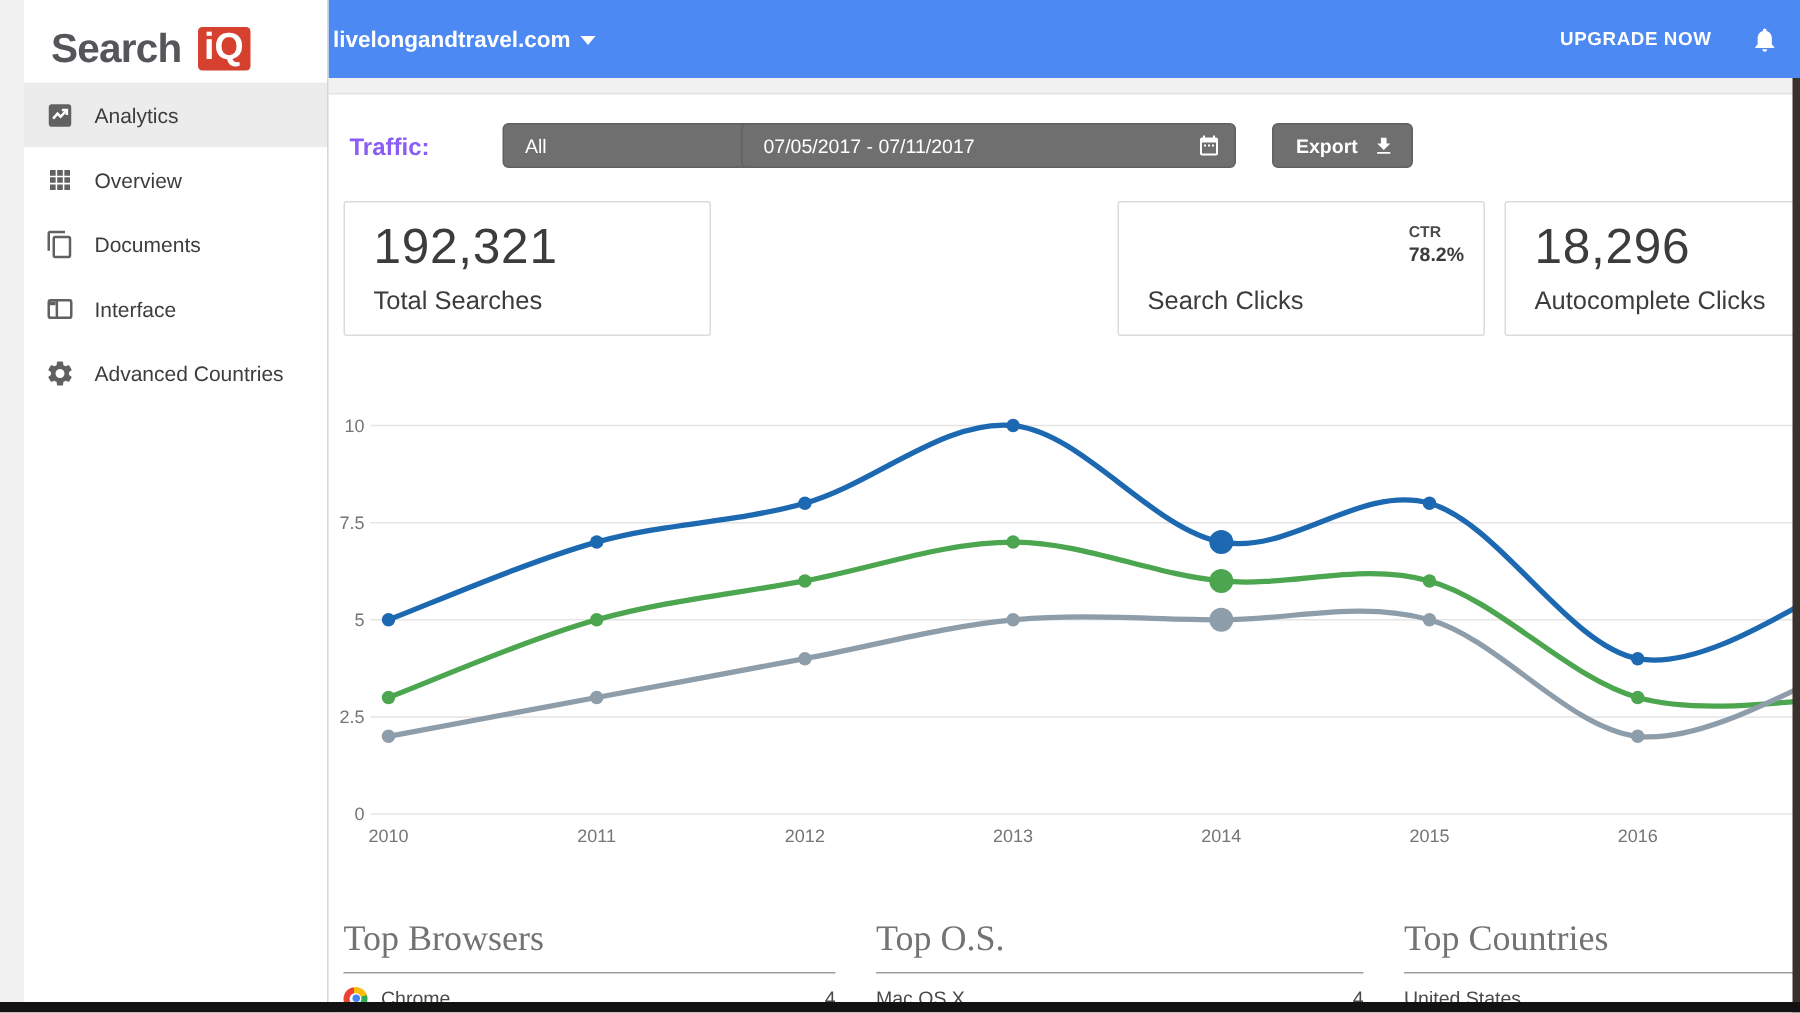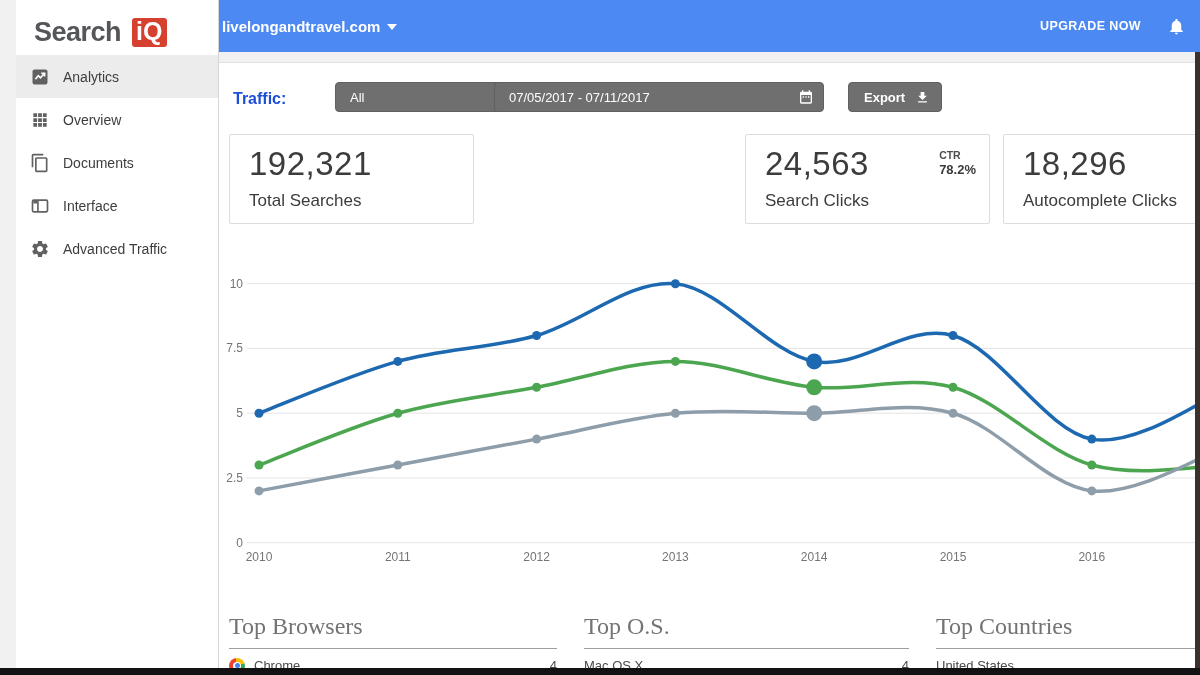--- a/index.html
+++ b/index.html
@@ -26,21 +26,21 @@
   .topbar-right { margin-left:auto; display:flex; align-items:center; margin-right:14px; }
   .upgrade { color:#fff; font-size:12.5px; font-weight:700; letter-spacing:0.4px; cursor:pointer; }
   .bell { width:19px; height:19px; margin-left:26px; cursor:pointer; }
   .bell svg { width:19px; height:19px; }
 
   
   .panel { position:absolute; left:218px; top:62px; width:990px; height:640px; background:#fff; border:1px solid #e2e2e2; z-index:1; }
 
   
   .filter-row { position:absolute; left:0; top:0; width:100%; height:50px; }
-  .traffic-label { position:absolute; left:14px; top:27px; font-size:16px; font-weight:700; color:#1d4ed8; }
+  .traffic-label { position:absolute; left:14px; top:27px; font-size:16px; font-weight:700; color:#8b5cf6; }
   .gray-ctrl { position:absolute; top:19px; height:30px; background:#6f6f6f; border:1px solid #606060; border-radius:4px; color:#fff; font-size:13px; display:flex; align-items:center; cursor:pointer; }
   .traffic-select { left:71px; width:177px; padding-left:14px;margin-left:45px; }
   .date-input { left:275px; width:330px; padding-left:14px; }
   .date-input .cal { margin-left:auto; margin-right:9px; width:16px; height:16px; }
   .export-btn { left:629px; width:94px; padding-left:15px; font-weight:700; }
   .export-btn .dl { margin-left:auto; margin-right:11px; width:15px; height:15px; }
 
   
   .stats-row { position:absolute; left:0; top:71px; height:90px; width:100%; }
   .card { position:absolute; top:0; height:90px; width:245px; background:#fff; border:1px solid #dcdcdc; border-radius:2px; }
@@ -115,21 +115,21 @@
             </svg>
           </span>
           <span class="mi-label">Interface</span>
         </div>
         <div class="menu-item">
           <span class="mi-icon">
             <svg viewBox="0 0 24 24">
               <path fill="#616161" d="M19.14 12.94c.04-.3.06-.61.06-.94 0-.32-.02-.64-.07-.94l2.03-1.58a.49.49 0 0 0 .12-.61l-1.92-3.32a.49.49 0 0 0-.59-.22l-2.39.96c-.5-.38-1.03-.7-1.62-.94l-.36-2.54a.48.48 0 0 0-.48-.41h-3.84c-.24 0-.43.17-.47.41L9.25 5.35c-.59.24-1.13.57-1.62.94l-2.39-.96a.49.49 0 0 0-.59.22L2.74 8.87c-.12.21-.08.47.12.61l2.03 1.58c-.05.3-.09.63-.09.94s.02.64.07.94l-2.03 1.58a.49.49 0 0 0-.12.61l1.92 3.32c.12.22.37.29.59.22l2.39-.96c.5.38 1.03.7 1.62.94l.36 2.54c.05.24.24.41.48.41h3.84c.24 0 .44-.17.47-.41l.36-2.54c.59-.24 1.13-.56 1.62-.94l2.39.96c.22.08.47 0 .59-.22l1.92-3.32a.49.49 0 0 0-.12-.61l-2.01-1.58zM12 15.6c-1.98 0-3.6-1.62-3.6-3.6s1.62-3.6 3.6-3.6 3.6 1.62 3.6 3.6-1.62 3.6-3.6 3.6z"></path>
             </svg>
           </span>
-          <span class="mi-label">Advanced Traffic</span>
+          <span class="mi-label">Advanced Countries</span>
         </div>
       </nav>
   </aside>
 
   <header class="topbar">
     <div class="site-selector">
       <span class="site-name">livelongandtravel.com</span>
       <span class="caret-down"></span>
     </div>
     <div class="topbar-right">
@@ -166,21 +166,20 @@
         </span>
       </div>
     </div>
 
     <div class="stats-row" id="stats">
         <div class="card" style="left:10px">
           <div class="card-number">192,321</div>
           <div class="card-label">Total Searches</div>
         </div>
         <div class="card" style="left:526px">
-          <div class="card-number">24,563</div>
           <div class="card-label">Search Clicks</div>
           <div class="card-badge">
             <div class="badge-k">CTR</div>
             <div class="badge-v">78.2%</div>
           </div>
         </div>
         <div class="card" style="left:784px">
           <div class="card-number">18,296</div>
           <div class="card-label">Autocomplete Clicks</div>
         </div>

